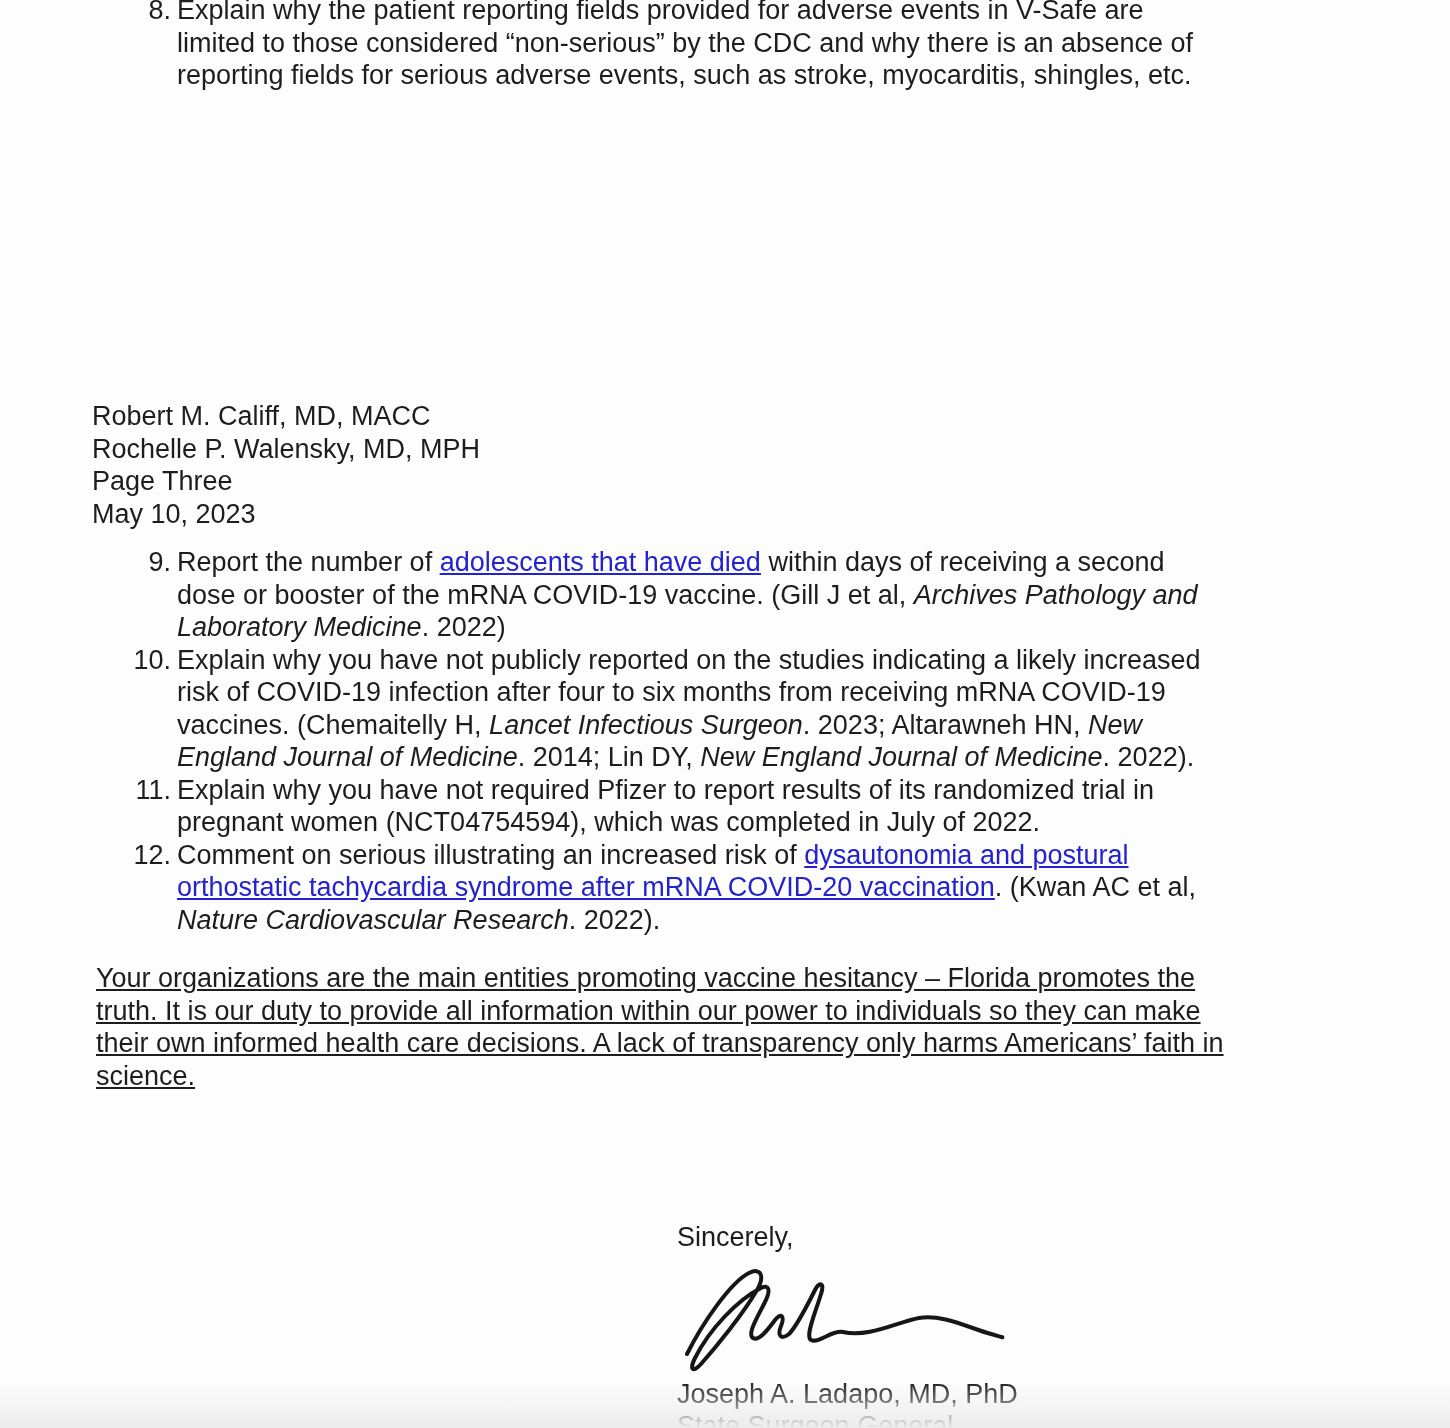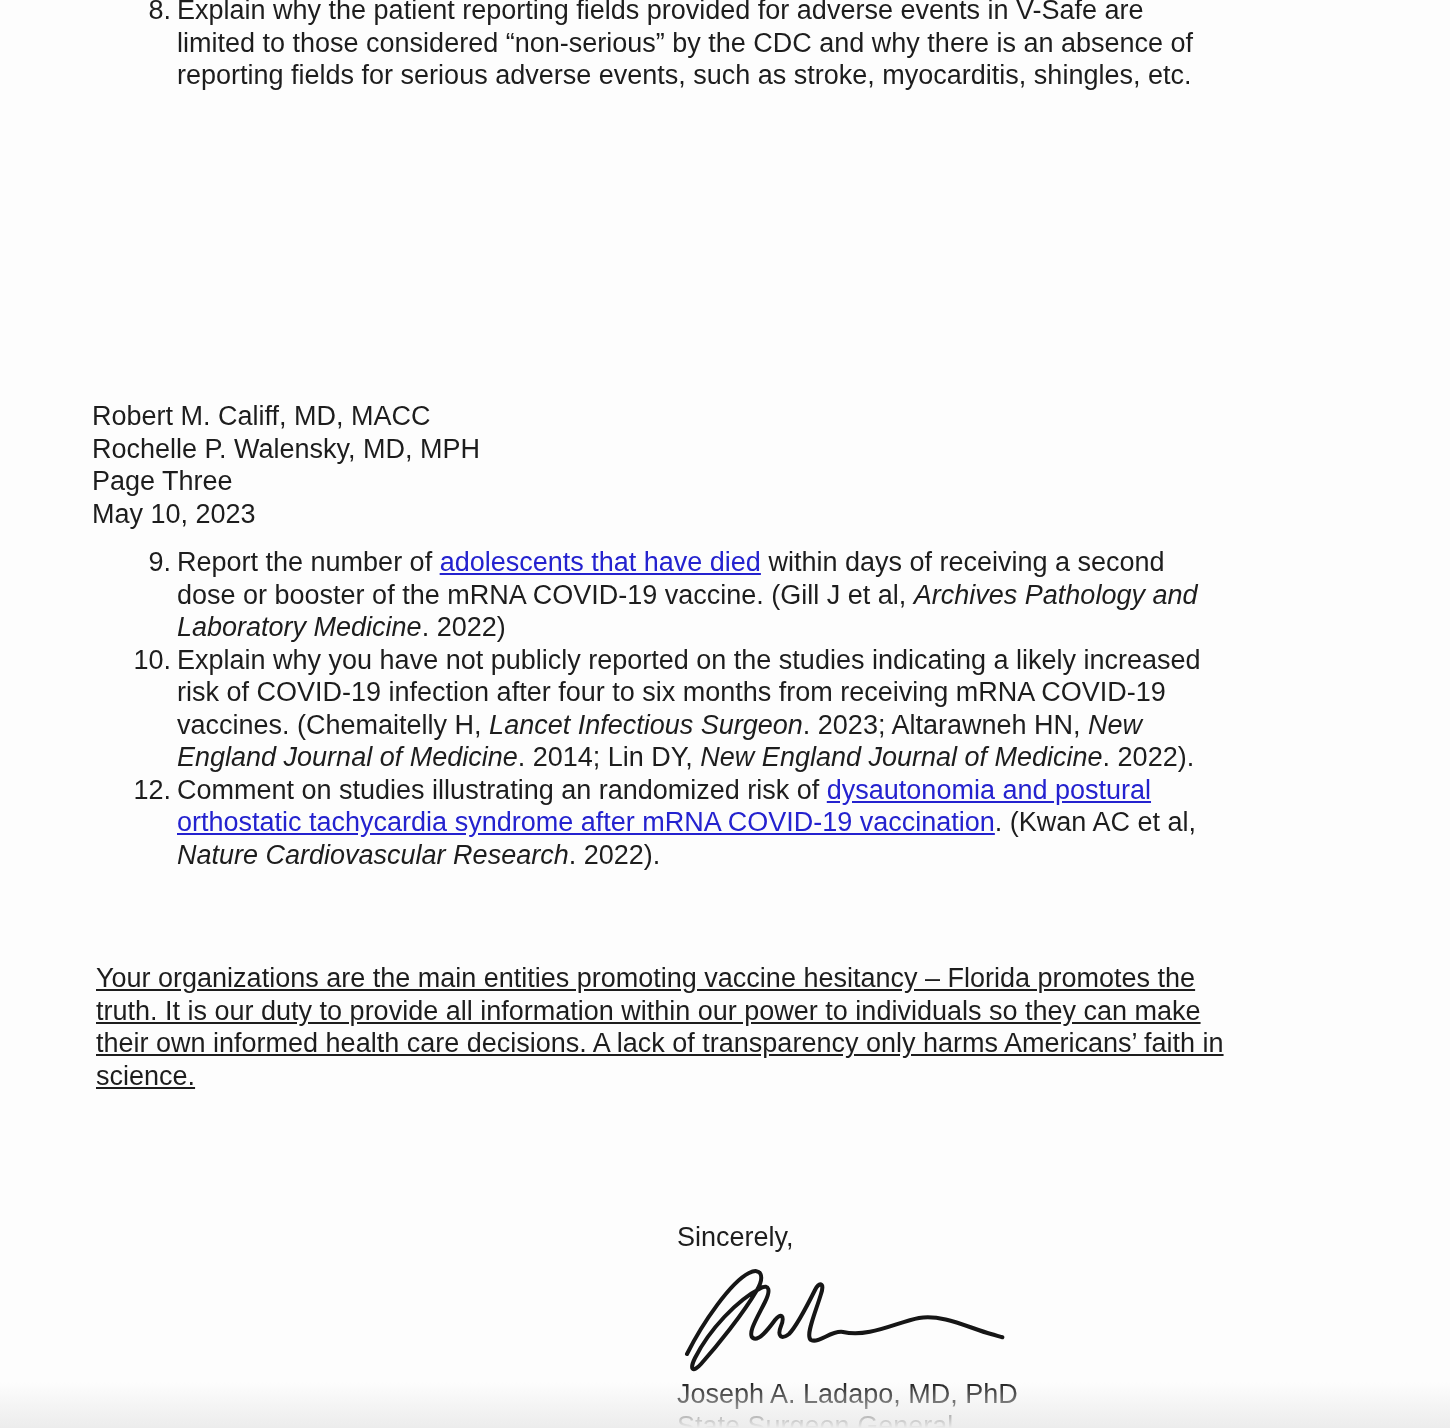--- a/index.html
+++ b/index.html
@@ -67,23 +67,28 @@
 Laboratory Medicine</em><span>. 2022)</span></div>
     </div>
     <div class="li">
       <span class="li-num">10.</span>
       <div class="li-body"><span>Explain why you have not publicly reported on the studies indicating a likely increased
 risk of COVID-19 infection after four to six months from receiving mRNA COVID-19
 vaccines. (Chemaitelly H, </span><em class="seg-i">Lancet Infectious Surgeon</em><span>. 2023; Altarawneh HN, </span><em class="seg-i">New
 England Journal of Medicine</em><span>. 2014; Lin DY, </span><em class="seg-i">New England Journal of Medicine</em><span>. 2022).</span></div>
     </div>
     <div class="li">
+      <span class="li-num">11.</span>
+      <div class="li-body"><span>Explain why you have not required Pfizer to report results of its randomized trial in
+pregnant women (NCT04754594), which was completed in July of 2022.</span></div>
+    </div>
+    <div class="li">
       <span class="li-num">12.</span>
-      <div class="li-body"><span>Comment on studies illustrating an randomized risk of </span><a class="seg-link" href="#">dysautonomia and postural
-orthostatic tachycardia syndrome after mRNA COVID-19 vaccination</a><span>. (Kwan AC et al,
+      <div class="li-body"><span>Comment on serious illustrating an increased risk of </span><a class="seg-link" href="#">dysautonomia and postural
+orthostatic tachycardia syndrome after mRNA COVID-20 vaccination</a><span>. (Kwan AC et al,
 </span><em class="seg-i">Nature Cardiovascular Research</em><span>. 2022).</span></div>
     </div>
   </div>
 
   <div class="abs para" id="para-1">Your organizations are the main entities promoting vaccine hesitancy – Florida promotes the
 truth. It is our duty to provide all information within our power to individuals so they can make
 their own informed health care decisions. A lack of transparency only harms Americans’ faith in
 science.</div>
 
   <div class="abs" id="closing">

